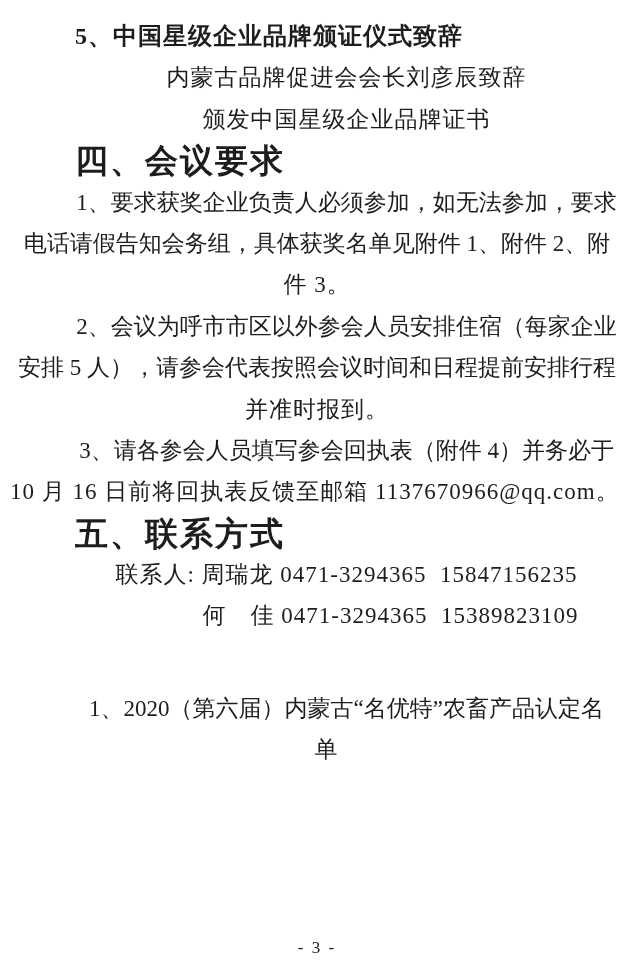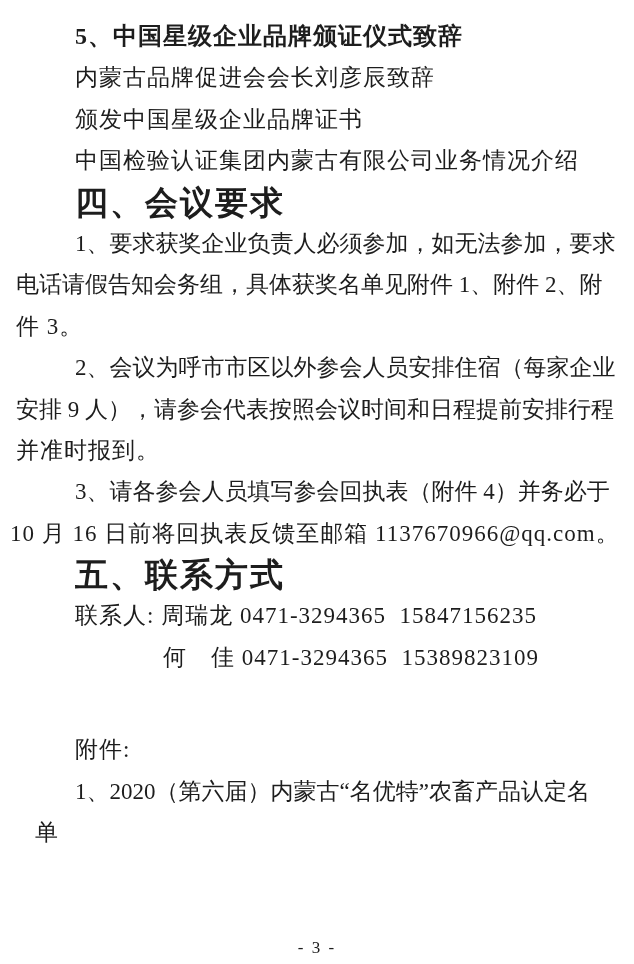--- a/index.html
+++ b/index.html
@@ -26,20 +26,21 @@
     height: 41.4px;
     line-height: 41.4px;
     white-space: pre;
   }
   
   .body-text {
     font-family: "Liberation Serif", "DejaVu Serif", serif;
     font-size: 23px;
     letter-spacing: 1px;
     font-weight: 400;
+    text-align: center;
   }
   
   .h-serif {
     font-family: "Liberation Serif", "DejaVu Serif", serif;
     font-size: 24px;
     font-weight: 700;
     letter-spacing: 1px;
   }
   
   .h-sans {
@@ -70,42 +71,40 @@
 <body>
 
 <div class="page">
   <div class="content">
 
     <div class="line h-serif indent">5、中国星级企业品牌颁证仪式致辞</div>
     <div class="line body-text indent">内蒙古品牌促进会会长刘彦辰致辞</div>
 
     <div class="line body-text indent">颁发中国星级企业品牌证书</div>
 
-    <div class="line body-text indent">中国检验认证集团内蒙古有限公司业务情况介绍</div>
 
     <div class="line h-sans indent">四、会议要求</div>
 
     <div class="line body-text indent stretch">1、要求获奖企业负责人必须参加，如无法参加，要求</div>
     <div class="line body-text stretch">电话请假告知会务组，具体获奖名单见附件 1、附件 2、附</div>
     <div class="line body-text">件 3。</div>
 
     <div class="line body-text indent stretch">2、会议为呼市市区以外参会人员安排住宿（每家企业</div>
-    <div class="line body-text stretch">安排 9 人），请参会代表按照会议时间和日程提前安排行程</div>
+    <div class="line body-text stretch">安排 5 人），请参会代表按照会议时间和日程提前安排行程</div>
     <div class="line body-text">并准时报到。</div>
 
     <div class="line body-text indent stretch">3、请各参会人员填写参会回执表（附件 4）并务必于</div>
     <div class="line body-text pull">10 月 16 日前将回执表反馈至邮箱 1137670966@qq.com。</div>
 
     <div class="line h-sans indent">五、联系方式</div>
 
     <div class="line body-text indent">联系人: 周瑞龙 0471-3294365  15847156235</div>
     <div class="line body-text pad-he">何　佳 0471-3294365  15389823109</div>
 
     <div class="spacer"></div>
 
-    <div class="line body-text indent">附件:</div>
     <div class="line body-text indent stretch">1、2020（第六届）内蒙古“名优特”农畜产品认定名</div>
     <div class="line body-text pad-dan">单</div>
 
   </div>
 
   <div class="page-number">- 3 -</div>
 </div>
 
 </body></html>

